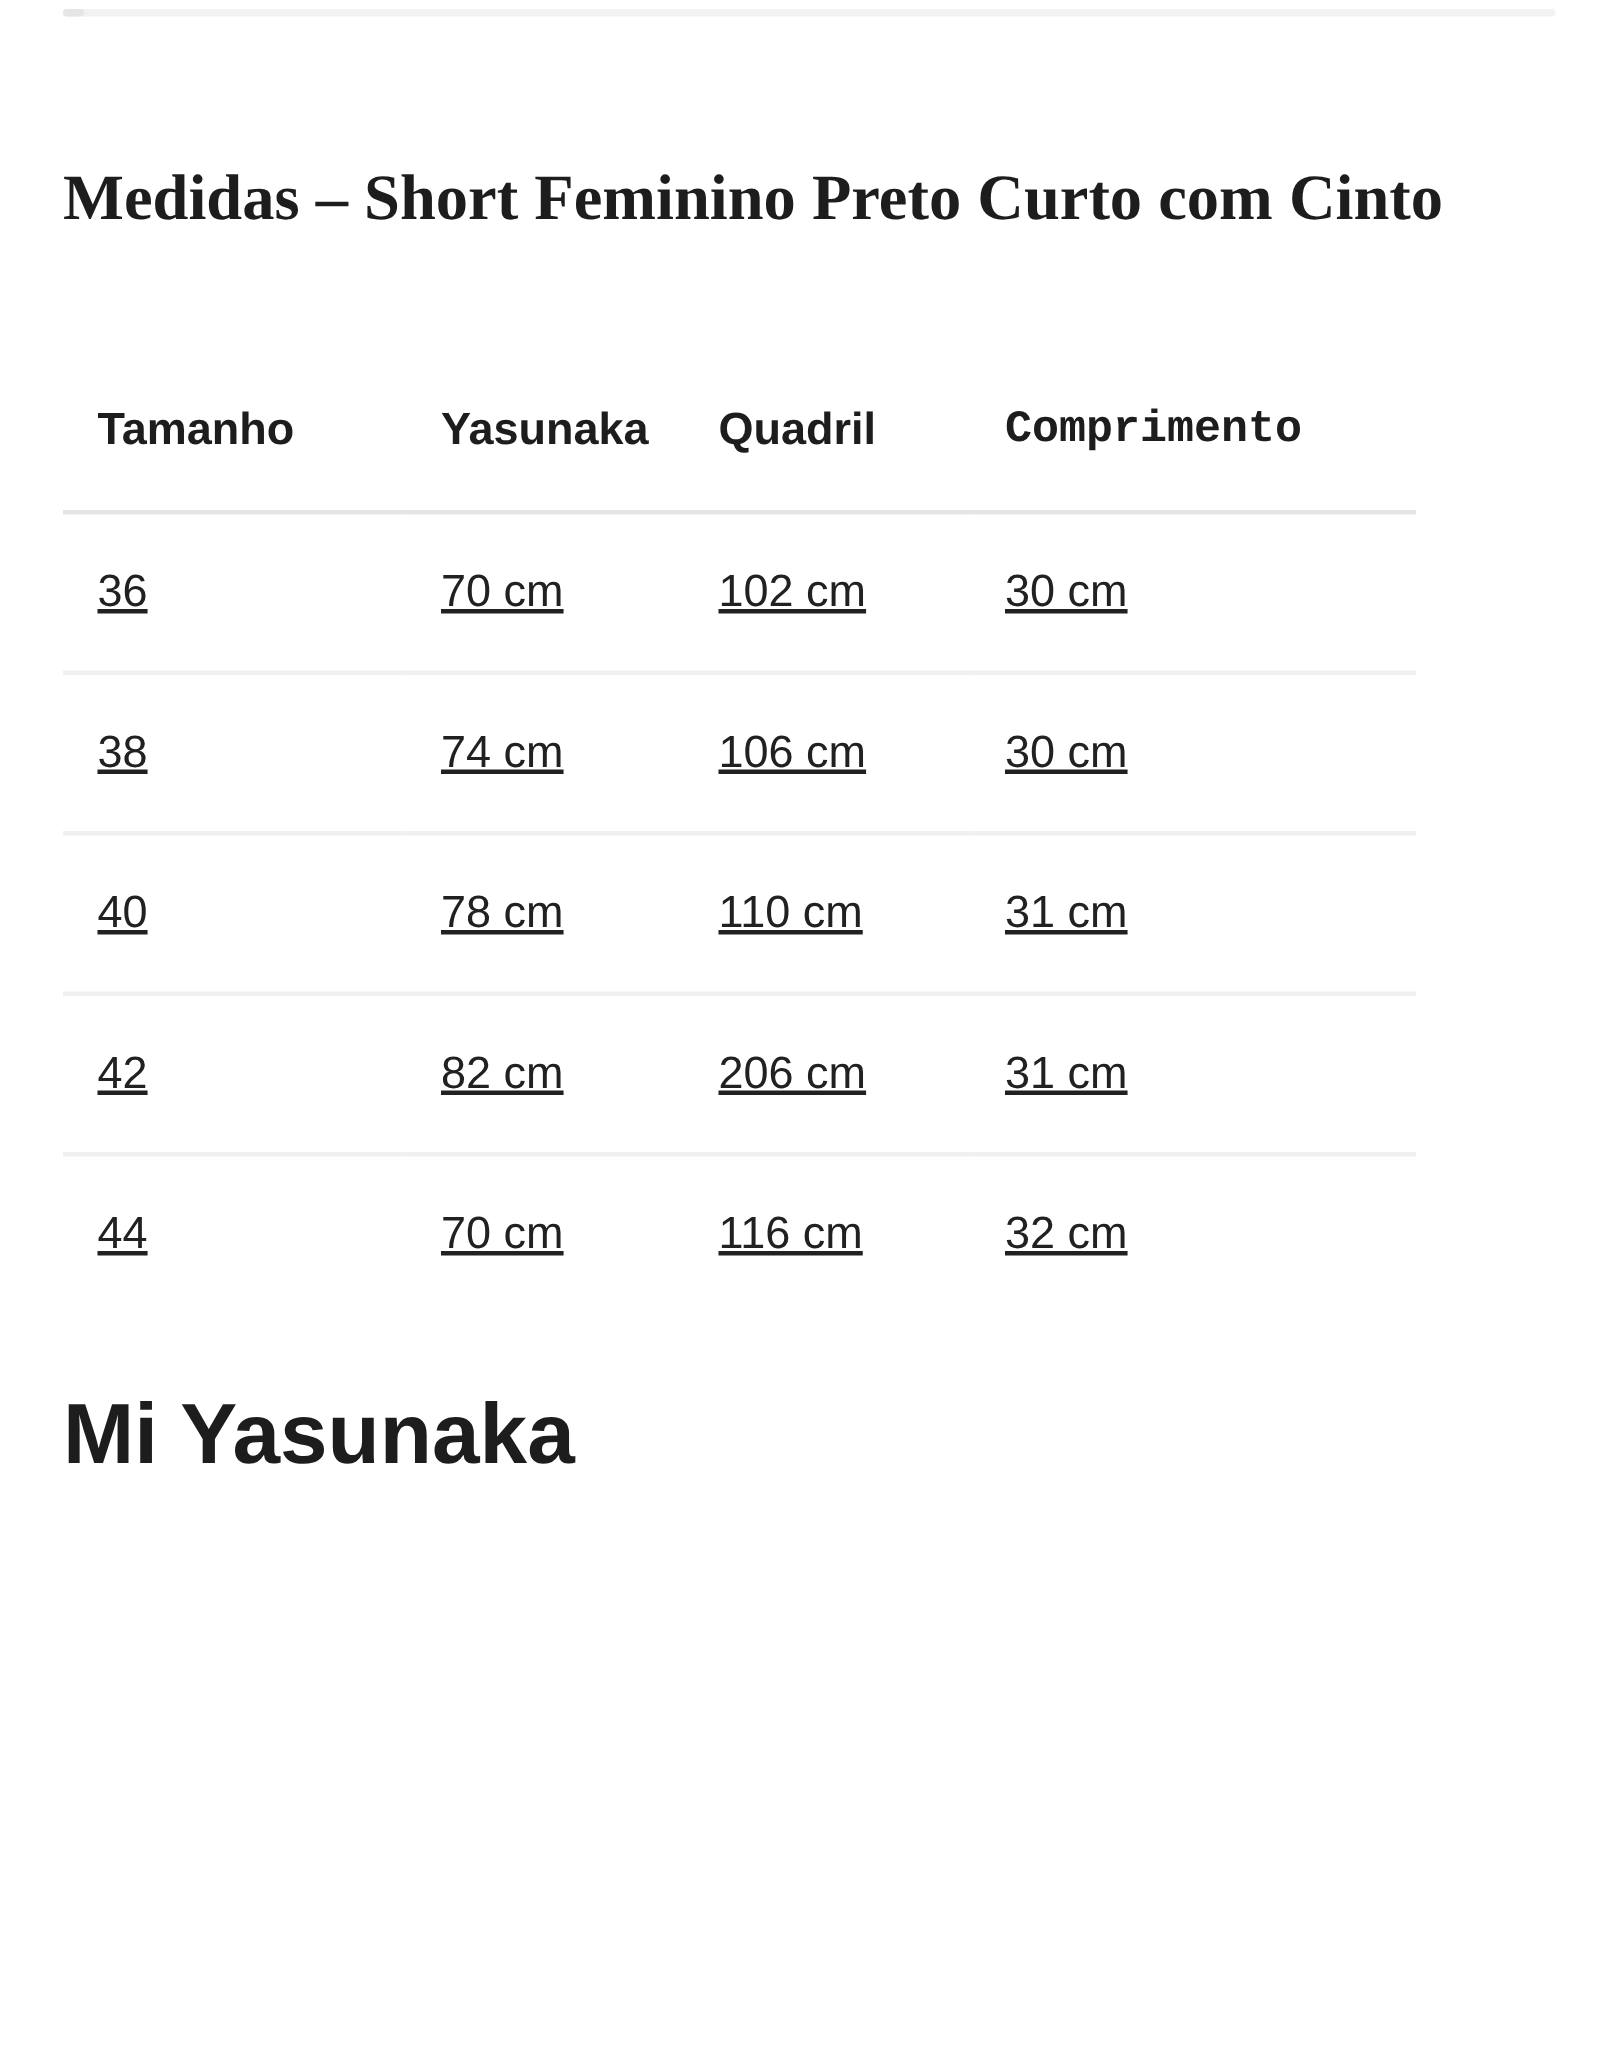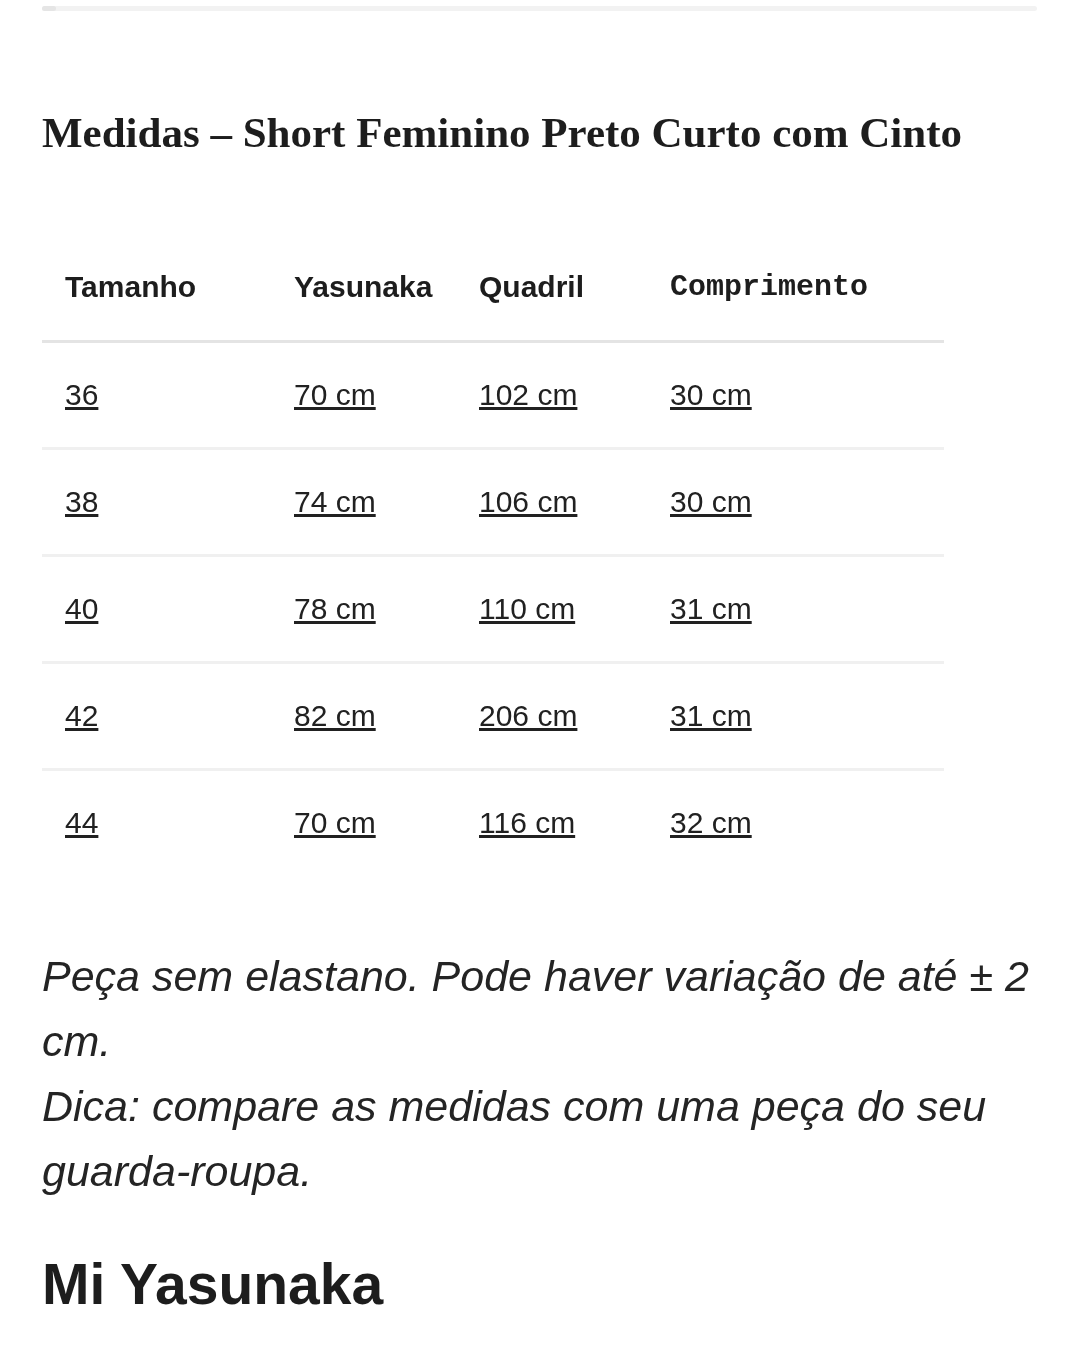--- a/index.html
+++ b/index.html
@@ -126,23 +126,17 @@
         </tr>
         <tr class="last">
           <td>44</td>
           <td>70 cm</td>
           <td>116 cm</td>
           <td>32 cm</td>
         </tr>
       </tbody>
     </table>
 
-    <div class="notes">
-      <div class="note-line">Peça sem elastano. Pode haver variação de até ± 2</div>
-      <div class="note-line">cm.</div>
-      <div class="note-line">Dica: compare as medidas com uma peça do seu</div>
-      <div class="note-line">guarda-roupa.</div>
-    </div>
 
     <div class="brand">Mi Yasunaka</div>
 
   </div>
 </div>
 
 </body></html>

